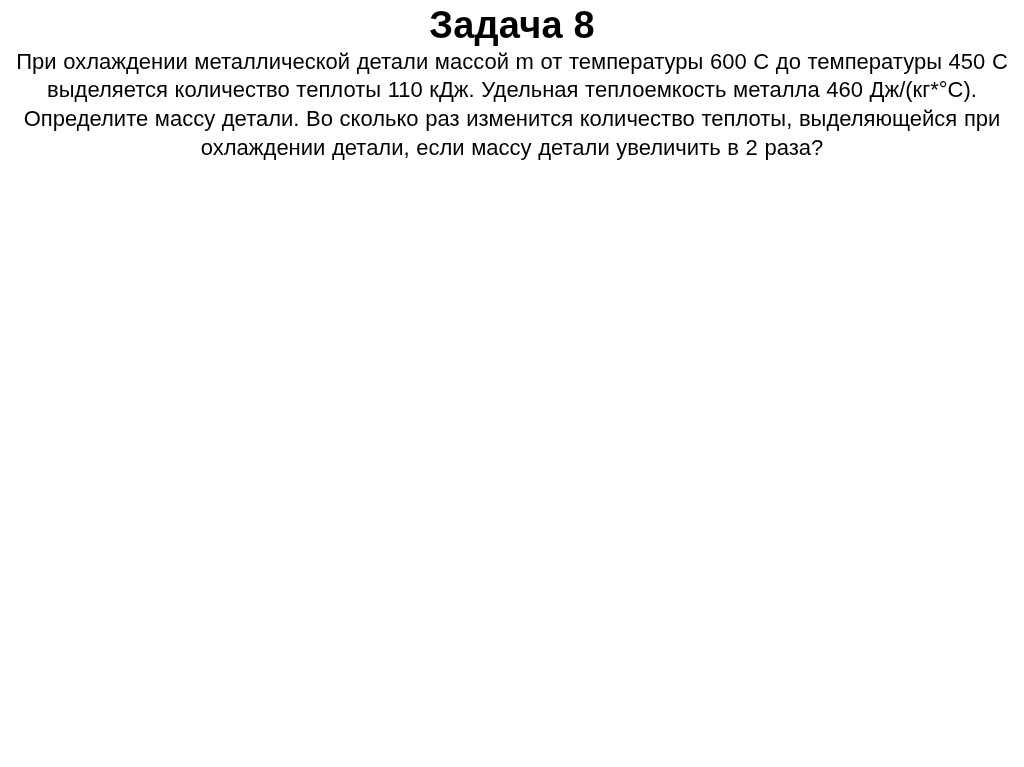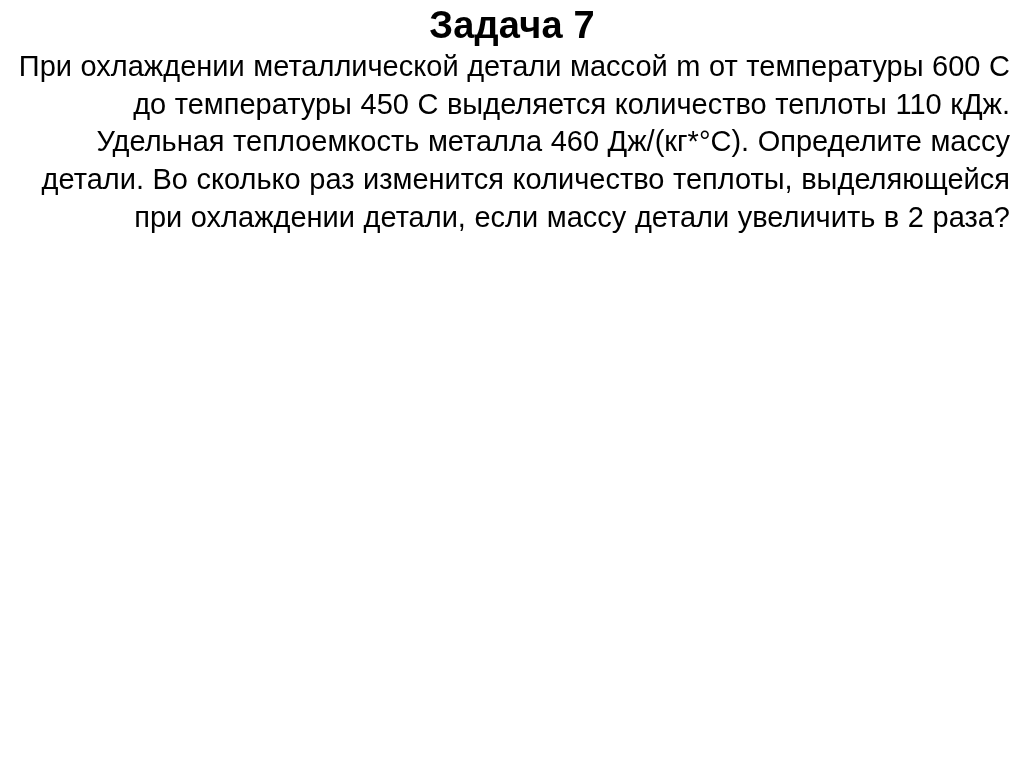--- a/index.html
+++ b/index.html
@@ -26,28 +26,28 @@
     font-size: 38px;
     font-weight: bold;
     line-height: 1.05;
     margin: 6px 0 2px 0;
     letter-spacing: 0.2px;
   }
   .slide-body {
     padding: 0 14px 0 14px;
   }
   .body-paragraph {
-    font-size: 29px;
+    font-size: 22px;
     line-height: 1.30;
-    text-align: right;
+    text-align: center;
     margin: 0;
     word-spacing: 0.5px;
   }
 </style>
 </head>
 <body>
 
 <div class="slide">
-  <h1 class="slide-title">Задача 7</h1>
+  <h1 class="slide-title">Задача 8</h1>
   <div class="slide-body">
     <p class="body-paragraph">При охлаждении металлической детали массой m от температуры 600 С до температуры 450 С выделяется количество теплоты 110 кДж. Удельная теплоемкость металла 460 Дж/(кг*°С). Определите массу детали. Во сколько раз изменится количество теплоты, выделяющейся при охлаждении детали, если массу детали увеличить в 2 раза?</p>
   </div>
 </div>
 
 </body></html>

